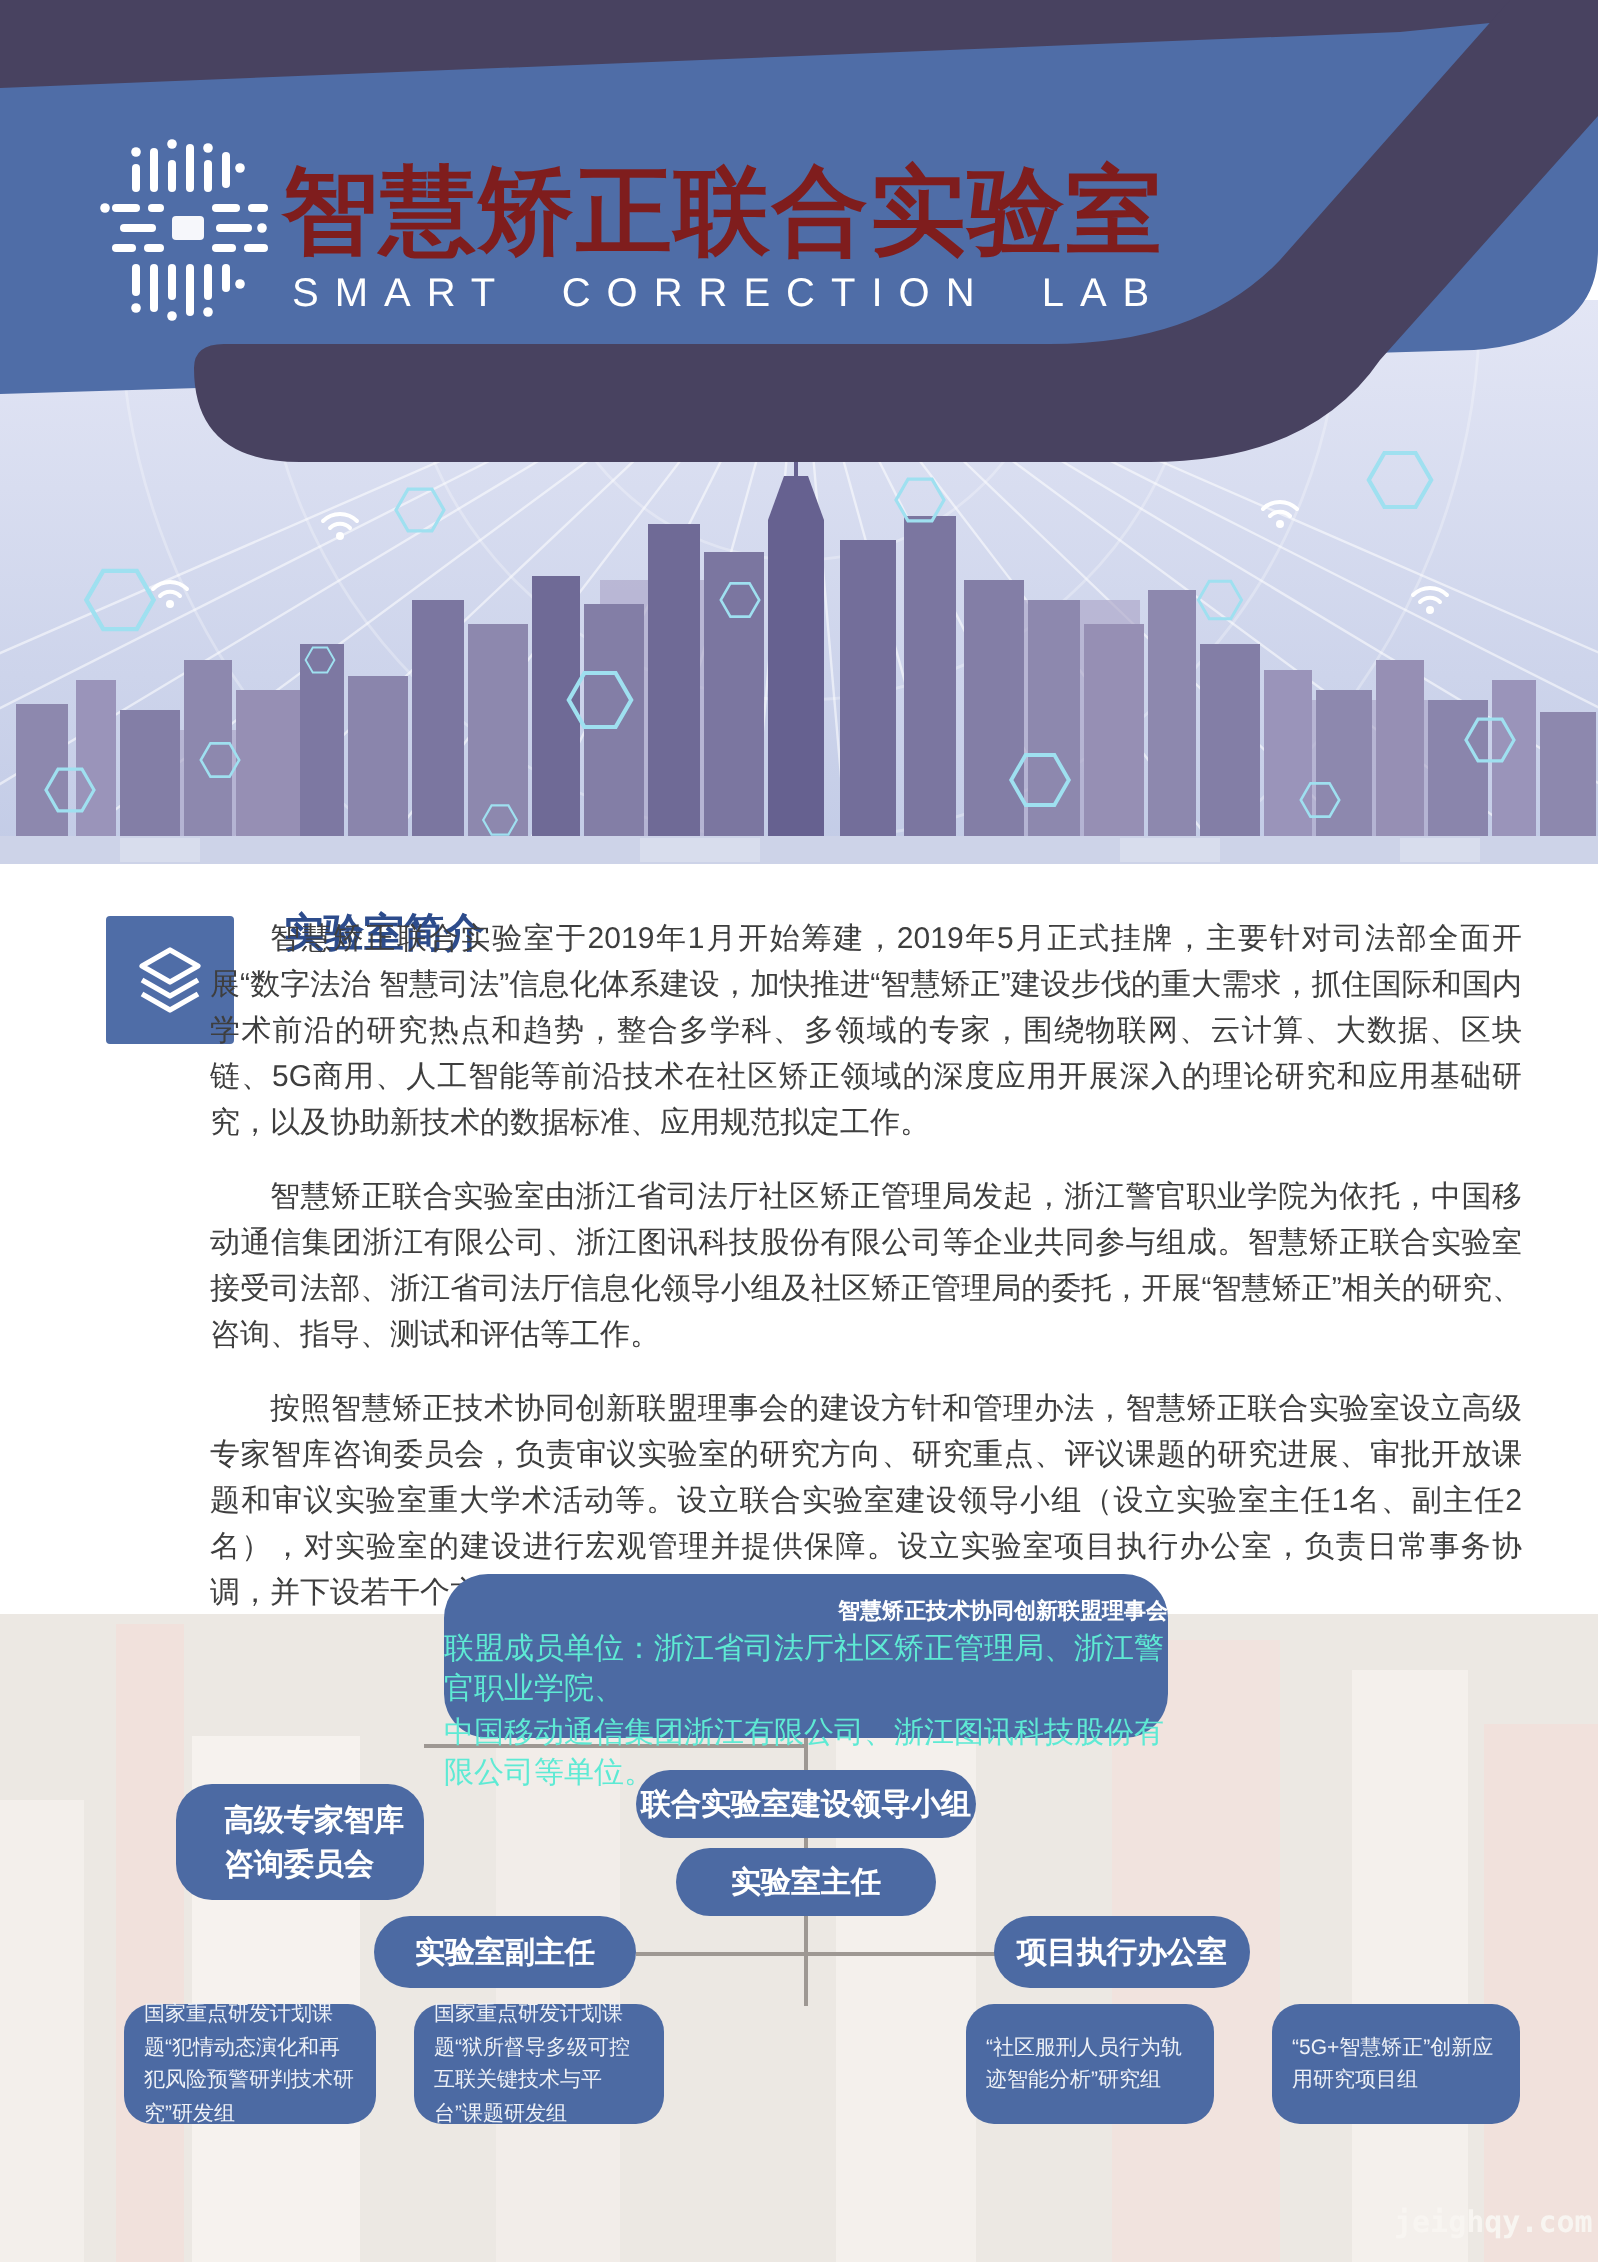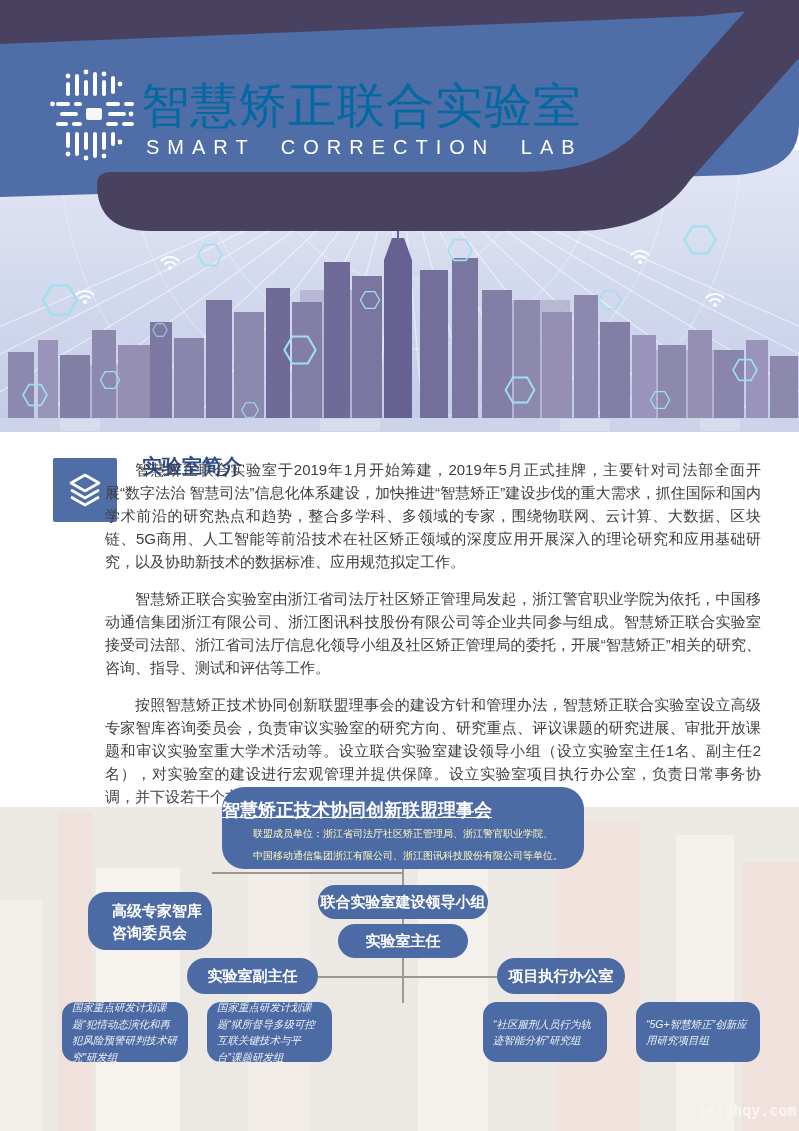--- a/index.html
+++ b/index.html
@@ -7,21 +7,21 @@
     position:relative;width:799px;height:1131px;margin:0 auto;
     background:#ffffff;overflow:hidden;
     font-family:"Liberation Sans","DejaVu Sans",sans-serif;
   }
 
   
   .header-art{position:absolute;left:0;top:0;width:799px;height:432px;}
   .logo{position:absolute;left:50px;top:66px;width:90px;height:100px;}
   .header-title{
     position:absolute;left:141px;top:74px;width:520px;
-    font-size:48px;font-weight:normal;color:#0369a1;letter-spacing:1px;white-space:nowrap;
+    font-size:48px;font-weight:bold;color:#7f1d1d;letter-spacing:1px;white-space:nowrap;
   }
   .header-subtitle{
     position:absolute;left:146px;top:136px;
     font-size:20px;color:#ffffff;letter-spacing:8px;word-spacing:12px;white-space:nowrap;
   }
 
   
   .intro-icon{position:absolute;left:53px;top:458px;width:64px;height:64px;
     background:var(--color-banner,#4f6da7);border-radius:2px;display:flex;align-items:center;justify-content:center;}
   .intro-heading{position:absolute;left:128px;top:453px;
@@ -48,34 +48,34 @@
   .b7{left:676px;top:28px;width:58px;height:296px;background:#f4f0ec;}
   .b8{left:742px;top:55px;width:57px;height:269px;background:#f1e1dc;}
 
   
   .conn{position:absolute;background:#9e9893;}
   .box{
     position:absolute;background:var(--color-box,#4c6aa3);color:#ffffff;
     box-sizing:border-box;
   }
   .council{left:222px;top:787px;width:362px;height:82px;border-radius:22px;padding-top:11px;}
-  .council-title{text-align:left;font-size:18px;font-weight:bold;text-decoration:underline;}
-  .council-line{font-size:10px;line-height:20px;padding-left:31px;margin-top:2px;color:#fef9c3;}
+  .council-title{text-align:right;font-size:11px;font-weight:bold;}
+  .council-line{font-size:15px;line-height:20px;padding-left:0;margin-top:2px;color:#5eead4;}
   .council-line:first-of-type{margin-top:6px;}
   .advisory{left:88px;top:848px;width:124px;height:58px;border-radius:18px;
     padding:8px 0 0 24px;font-size:15px;font-weight:bold;line-height:22px;margin-top:44px;}
   .pill{display:flex;align-items:center;justify-content:center;
     font-size:15px;font-weight:bold;white-space:nowrap;}
   .leading{left:318px;top:885px;width:170px;height:34px;border-radius:17px;}
   .director{left:338px;top:924px;width:130px;height:34px;border-radius:17px;}
   .deputy{left:187px;top:958px;width:131px;height:36px;border-radius:18px;}
   .office{left:497px;top:958px;width:128px;height:36px;border-radius:18px;}
   .group{
     top:1002px;height:60px;border-radius:14px;display:flex;align-items:center;
-    padding:6px 10px;font-size:10.5px;line-height:16.5px;color:#eef1f7;text-align:left;font-style:italic;
+    padding:6px 10px;font-size:10.5px;line-height:16.5px;color:#eef1f7;text-align:left;
   }
   .g1{left:62px;width:126px;}
   .g2{left:207px;width:125px;}
   .g3{left:343px;width:124px;}
   .g4{left:483px;width:124px;}
   .g5{left:623px;width:124px;margin-left:13px;}
 
   .watermark{
     position:absolute;left:697px;top:1102px;width:100px;
     font-family:"DejaVu Sans Mono","Liberation Mono",monospace;

